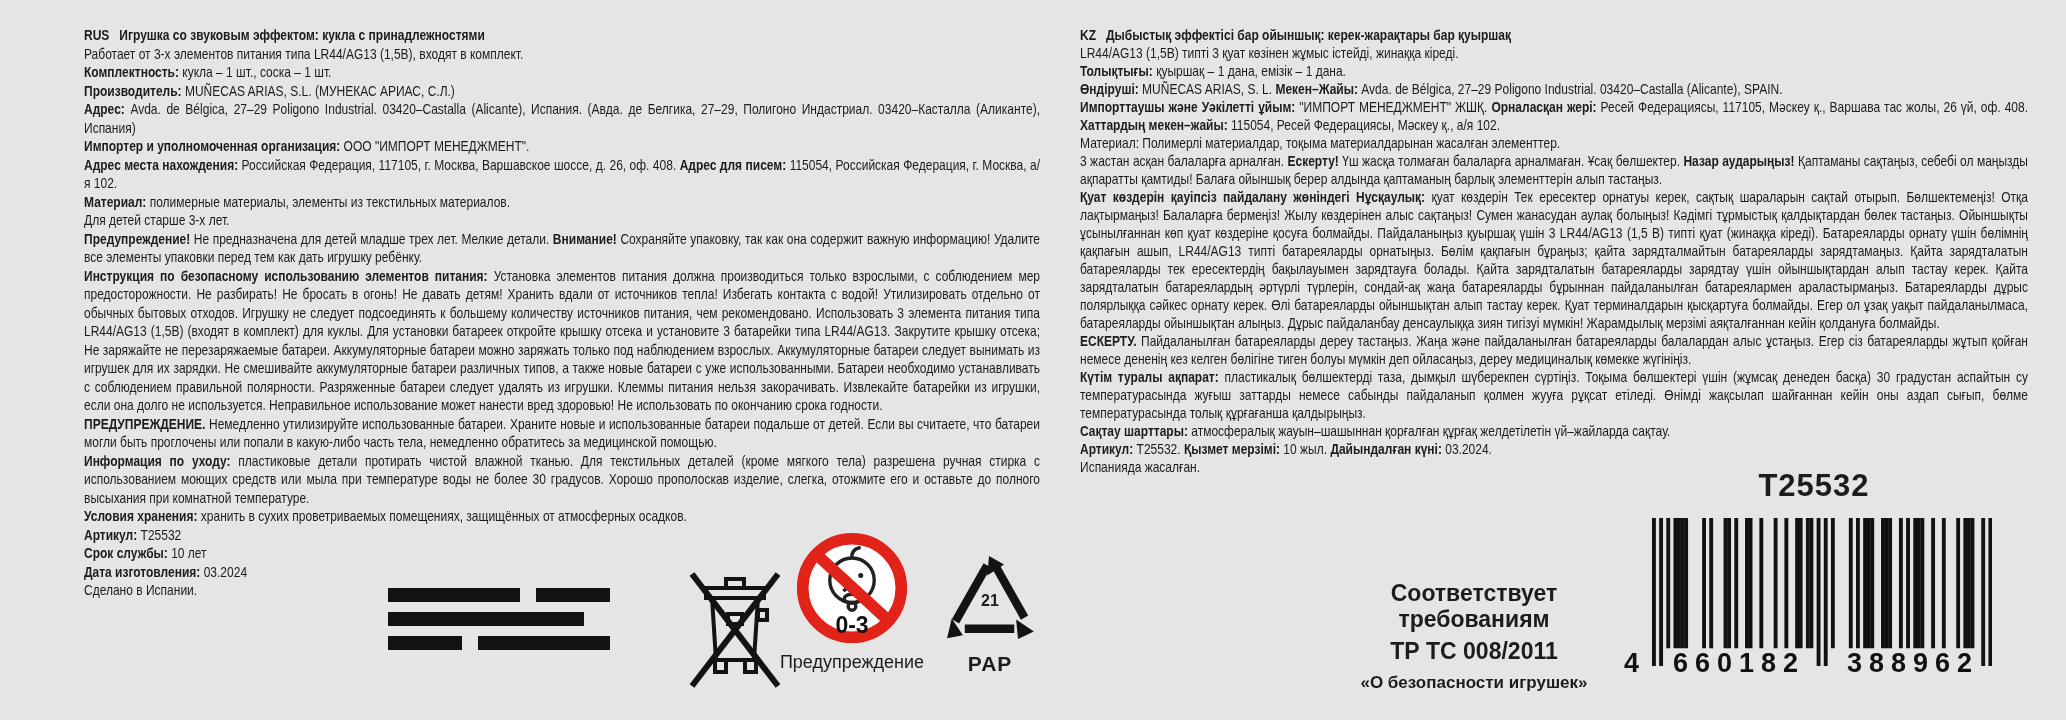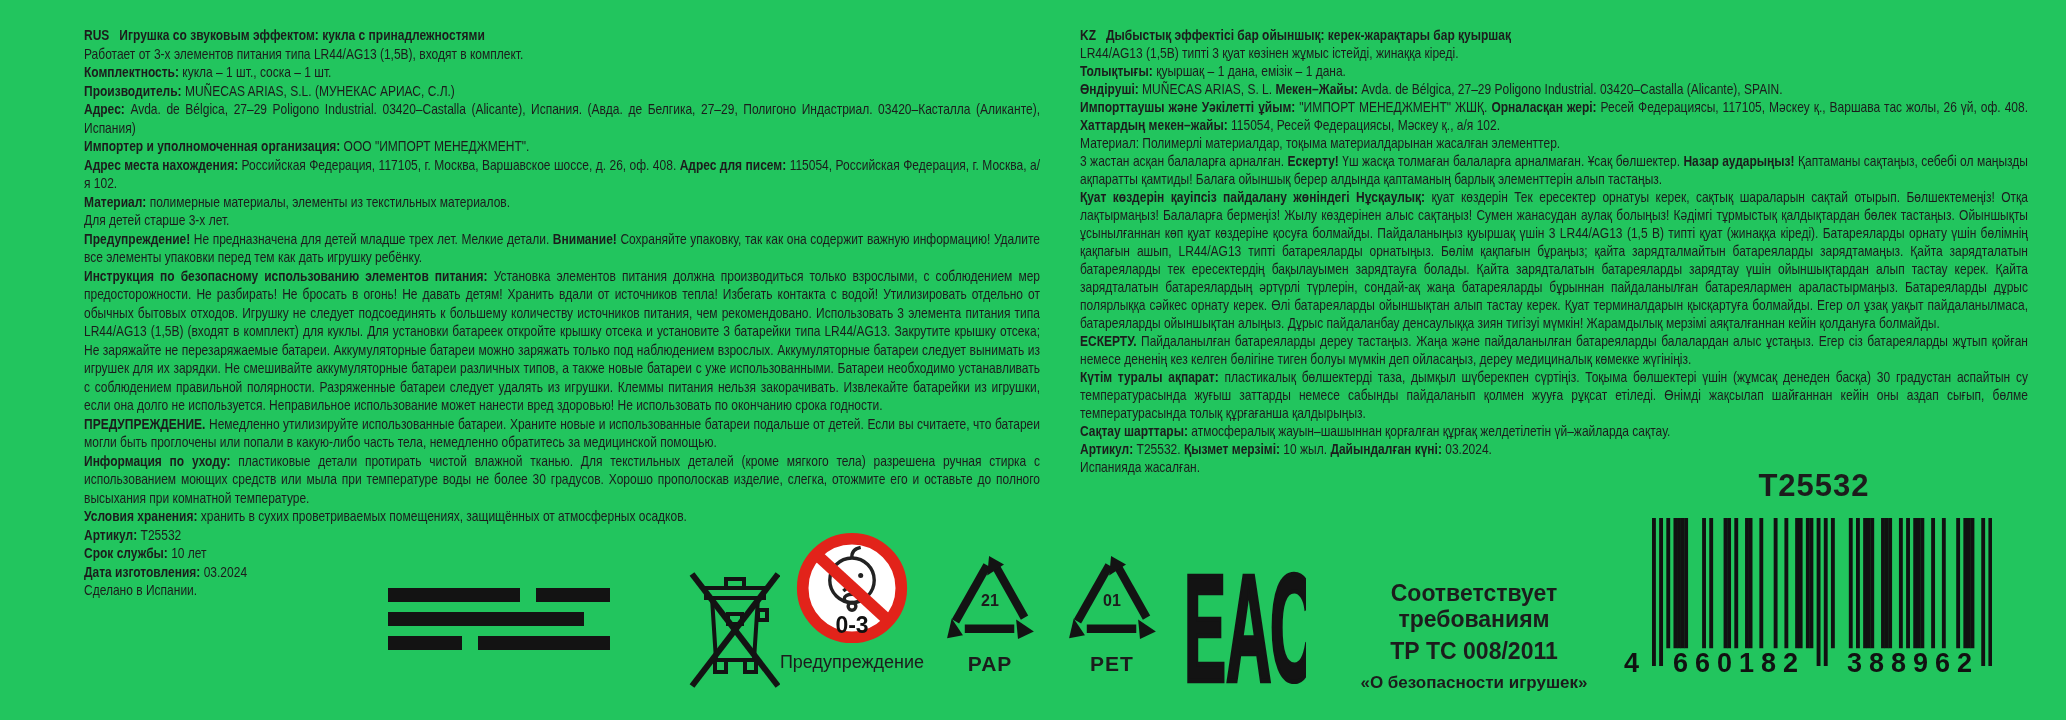--- a/index.html
+++ b/index.html
@@ -1,16 +1,16 @@
 <!DOCTYPE html>
 <html><head>
 <meta charset="utf-8">
 <style>
   html,body{margin:0;padding:0;background:#fff;}
-  .page{position:relative;width:2066px;height:720px;background:#22c55e;overflow:hidden;
+  .page{position:relative;width:2066px;height:720px;background:#e5e5e5;overflow:hidden;
         font-family:"Liberation Sans","DejaVu Sans",sans-serif;color:#1c1c1c;}
   .col{position:absolute;top:26px;transform:scaleX(0.80);transform-origin:0 0;
        font-size:15px;line-height:18.5px;text-align:justify;}
   .col p{margin:0;}
   .col b{font-weight:bold;}
   .rus{left:84px;width:1195px;}
   .kz{left:1080px;width:1185px;line-height:18px;}
 
   
   .dashes{position:absolute;left:388px;top:588px;}
@@ -130,38 +130,21 @@
       <path d="M23,78 L76,78" stroke-width="9"></path>
       <path d="M87,66 L56,11" stroke-width="9"></path>
       <polygon points="4,88 21,85 9,67" fill="#131313" stroke="none"></polygon>
       <polygon points="97,81 78,68 80,89" fill="#131313" stroke="none"></polygon>
       <polygon points="49,0 65,9 47,21" fill="#131313" stroke="none"></polygon>
     </svg>
     <span class="tri-num">21</span>
     <span class="tri-code">PAP</span>
   </div>
 
-  <div class="recycle pet">
-    <svg class="tri" viewBox="0 0 100 90" stroke="#131313" fill="none">
-      <path d="M47,10 L13,70" stroke-width="9"></path>
-      <path d="M23,78 L76,78" stroke-width="9"></path>
-      <path d="M87,66 L56,11" stroke-width="9"></path>
-      <polygon points="4,88 21,85 9,67" fill="#131313" stroke="none"></polygon>
-      <polygon points="97,81 78,68 80,89" fill="#131313" stroke="none"></polygon>
-      <polygon points="49,0 65,9 47,21" fill="#131313" stroke="none"></polygon>
-    </svg>
-    <span class="tri-num">01</span>
-    <span class="tri-code">PET</span>
-  </div>
-
-  <div class="eac-box">
-    <svg width="122" height="128" viewBox="0 0 122 128">
-      <text x="0" y="82" font-size="100" font-weight="bold" fill="#131313" stroke="#131313" stroke-width="3" transform="scale(0.63,1.52)" style="font-family:'Liberation Sans','DejaVu Sans',sans-serif">ЕАС</text>
-    </svg>
-  </div>
+
 
   <div class="compliance">
     <div class="c1">Соответствует требованиям</div>
     <div class="c2">ТР ТС 008/2011</div>
     <div class="c3">«О безопасности игрушек»</div>
   </div>
 
   <div class="article-big">T25532</div>
   <svg class="ean" viewBox="0 0 95 50" preserveAspectRatio="none">
       <rect x="0" y="0" width="1.08" height="50"></rect>

